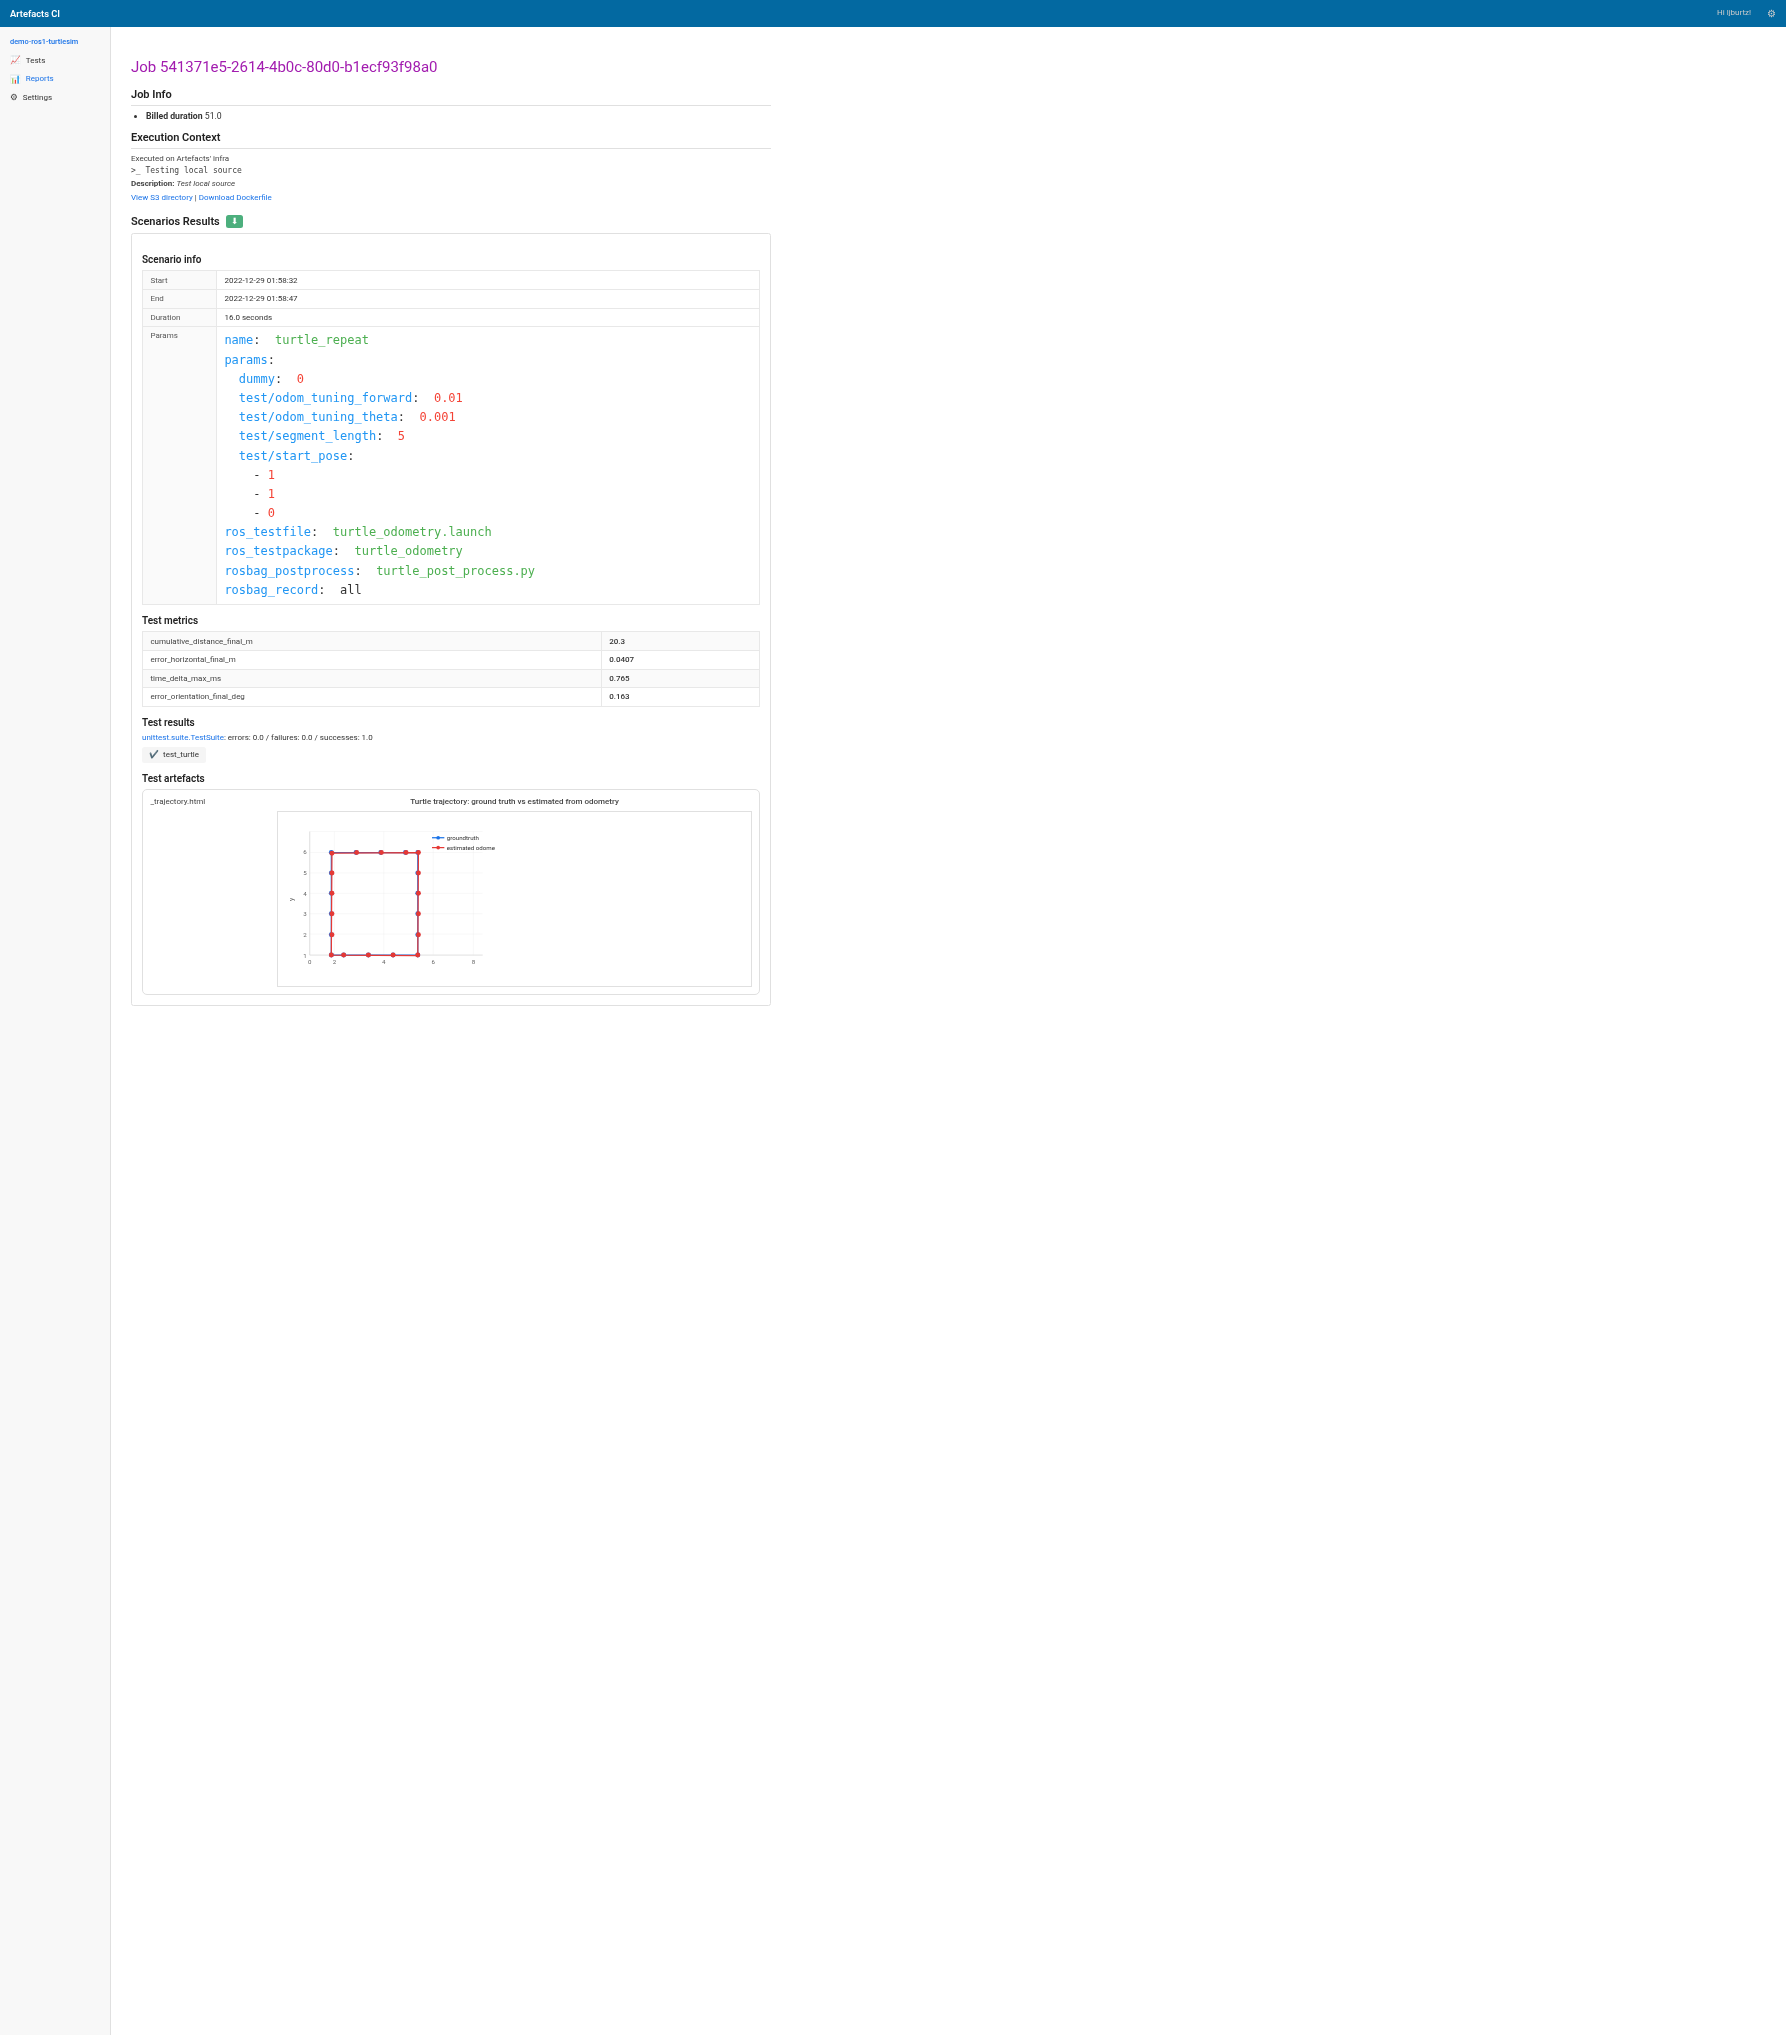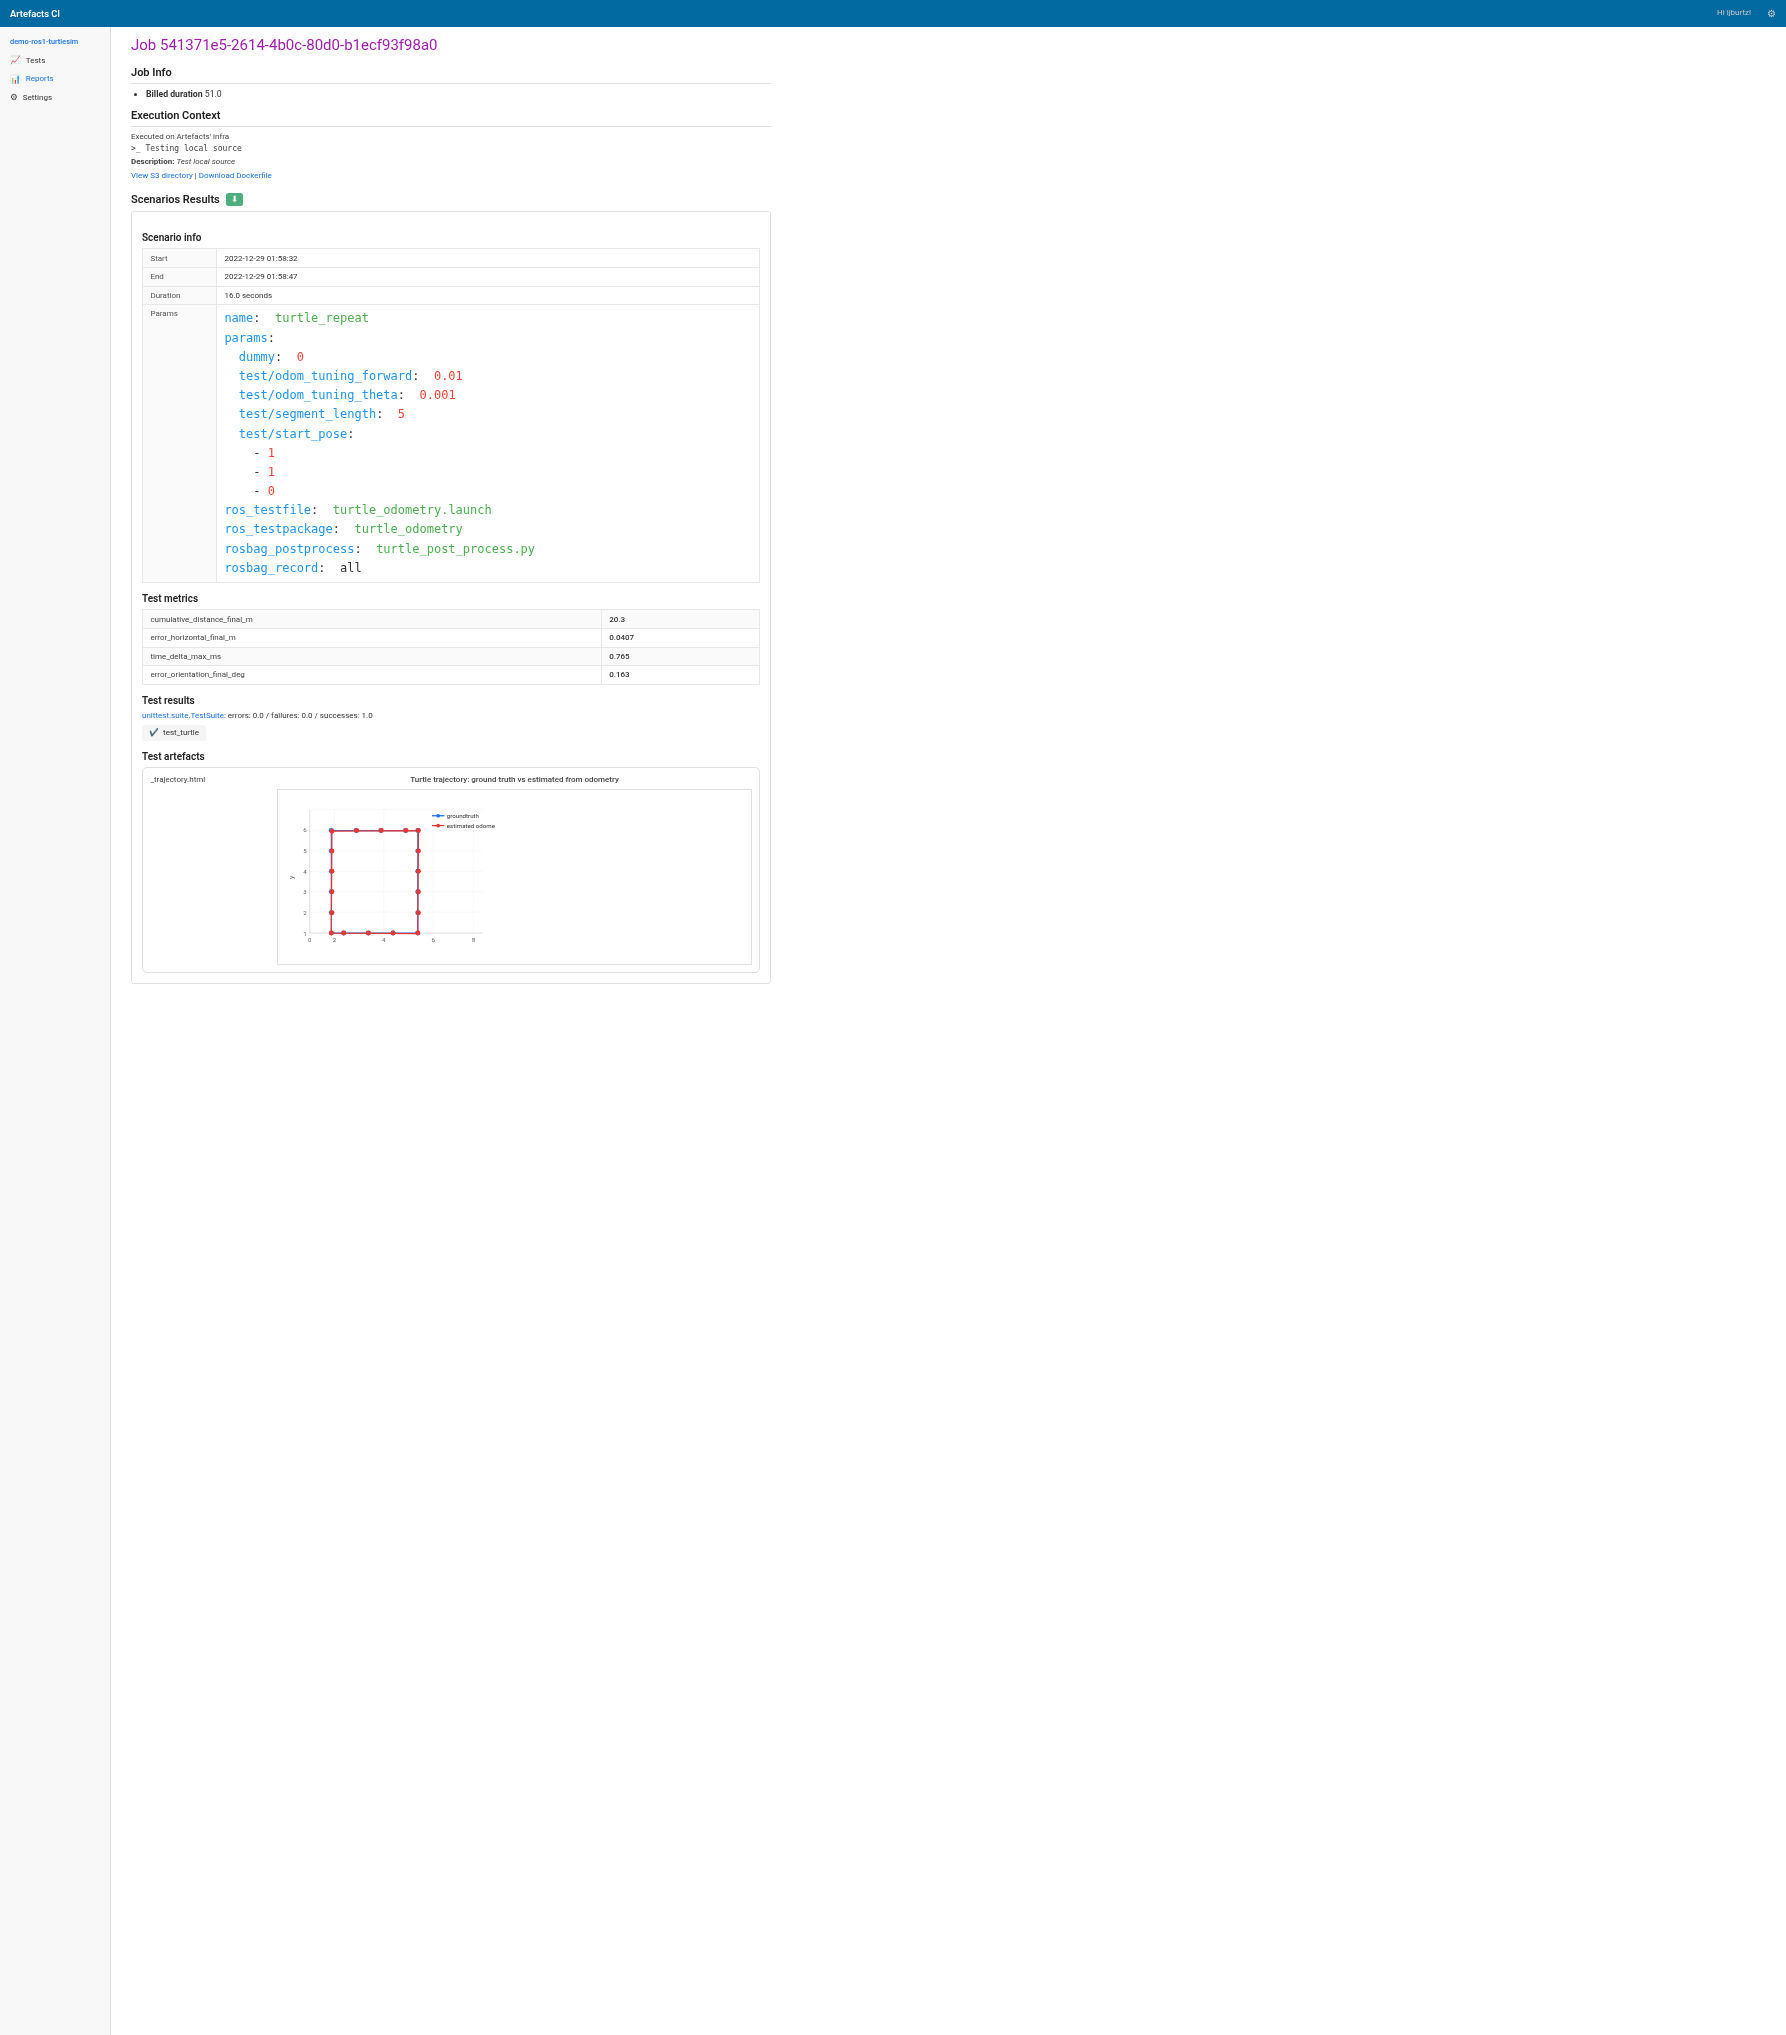--- a/index.html
+++ b/index.html
@@ -16,21 +16,21 @@
       height: 27px;
       position: fixed;
       top: 0; left: 0; right: 0;
       z-index: 100;
     }
     .navbar-brand { font-size: 9.3px; font-weight: 600; color: #fff; }
     .navbar-user { display: flex; gap: 16px; font-size: 8px; color: #ccc; }
     .gear-icon { font-size: 10px; }
 
     
-    .layout { display: flex; margin-top: 21px; }
+    .layout { display: flex; margin-top: 43px; }
 
     
     .sidebar {
       width: 111px;
       min-height: calc(100vh - 27px);
       background: #f8f8f8;
       border-right: 0.6px solid #e0e0e0;
       padding: 7.4px 0;
       position: fixed;
       top: 27px;

